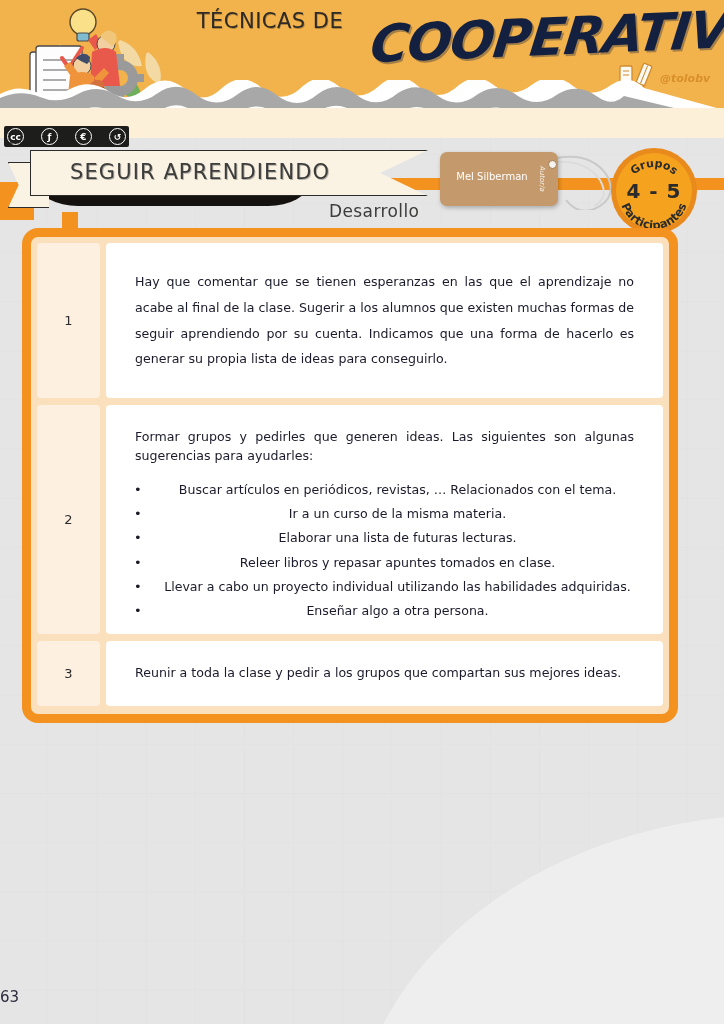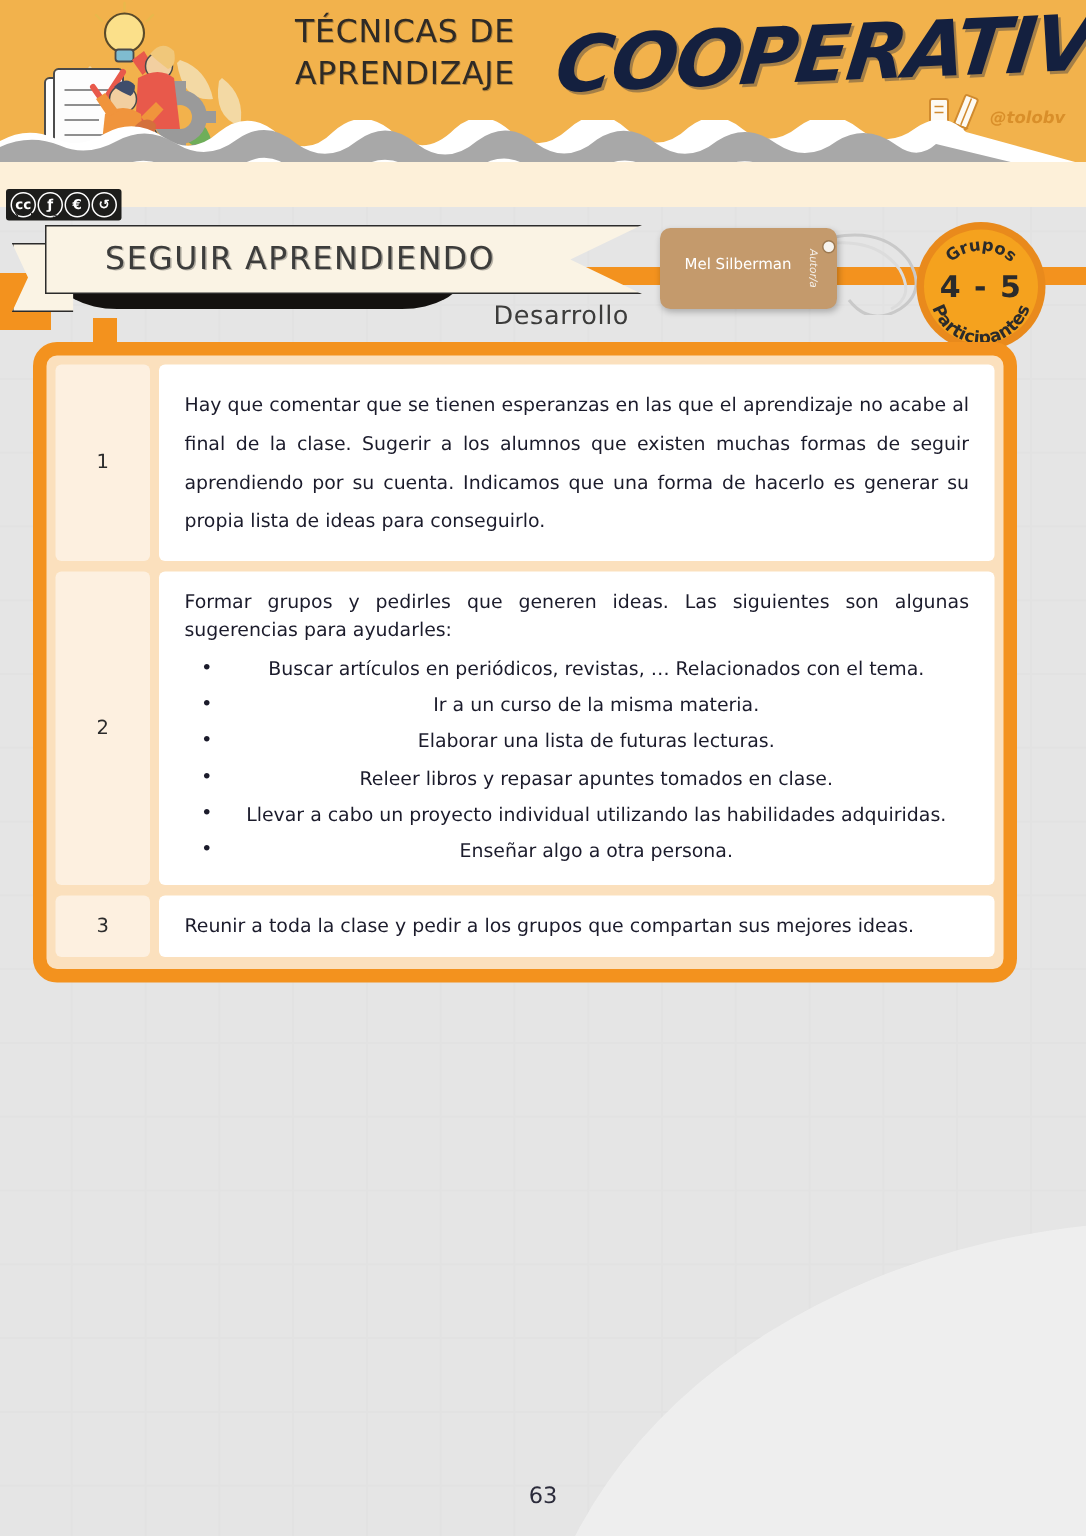--- a/index.html
+++ b/index.html
@@ -104,21 +104,21 @@
     left: 0; top: 108px;
     width: 724px; height: 30px;
     background: #fdf0d9;
   }
 
   
   .cc-badge {
     position: absolute;
     left: 4px; top: 126px;
     display: flex;
-    gap: 1px;
+    gap: 17px;
     background: #1d1d1b;
     padding: 2px 3px;
     border-radius: 2px;
   }
   .cc-circ {
     width: 15px; height: 15px;
     border-radius: 50%;
     border: 1.4px solid #ffffff;
     color: #ffffff;
     font-size: 9px;
@@ -307,21 +307,21 @@
     background: #ffffff;
     border-radius: 4px;
     padding: 14px 17px 14px 17px;
     font-family: "DejaVu Sans", sans-serif;
     font-size: 12.6px;
     line-height: 2.05;
     color: #1b1b2b;
     text-align: justify;
   }
   .cell-body.compact { padding: 11px 17px; line-height: 1.5; }
-  .cell-body p { margin: 0; }
+  .cell-body p { margin: 12px; }
   .cell-body ul {
     margin: 4px 0 0 0;
     padding-left: 26px;
     list-style: none;
   }
   .cell-body ul li {
     position: relative;
     line-height: 1.92;
     text-align: center;
   }
@@ -331,21 +331,20 @@
     left: -15px;
     top: 0;
     font-size: 13px;
   }
 
   
   .page-num {
     position: absolute;
     left: 0; top: 988px;
     width: 724px;
-    text-align: center;
     font-family: "DejaVu Sans", sans-serif;
     font-size: 15px;
     color: #2b2b3b;
   }
 </style>
 </head>
 <body>
 
 <div id="page">
 
@@ -410,21 +409,20 @@
       <path d="M104 112 l22 -6 l4 10 l-24 8 Z" fill="#dedede" stroke="#8a8a8a" stroke-width="1"></path>
       <path d="M82 120 q16 -4 30 2 l0 13 l-32 0 Z" fill="#4a6691"></path>
       <rect x="76" y="124" width="22" height="11" rx="2" fill="#b4561f"></rect>
 
       <path d="M0 120 q40 -14 92 -6 q48 8 83 2 l0 19 l-175 0 Z" fill="#f6e3bc"></path>
       <path d="M0 126 q30 -8 64 -2 q40 8 70 0 l41 -4 l0 15 l-175 0 Z" fill="#bfbfbf"></path>
     </svg>
 
     <div class="header-title">
       <div>TÉCNICAS DE</div>
-      <div>APRENDIZAJE</div>
     </div>
 
     <div class="header-brand">COOPERATIVO</div>
 
     <svg class="pen-icon" viewBox="0 0 46 30">
       <rect x="2" y="4" width="12" height="16" rx="1.5" fill="#fdfaf3" stroke="#d08a2e" stroke-width="1.3"></rect>
       <line x1="5" y1="9" x2="11" y2="9" stroke="#d08a2e" stroke-width="1"></line>
       <line x1="5" y1="13" x2="11" y2="13" stroke="#d08a2e" stroke-width="1"></line>
       <g transform="rotate(22 26 14)">
         <rect x="21" y="2" width="9" height="21" rx="1.5" fill="#fdfaf3" stroke="#d08a2e" stroke-width="1.3"></rect>

